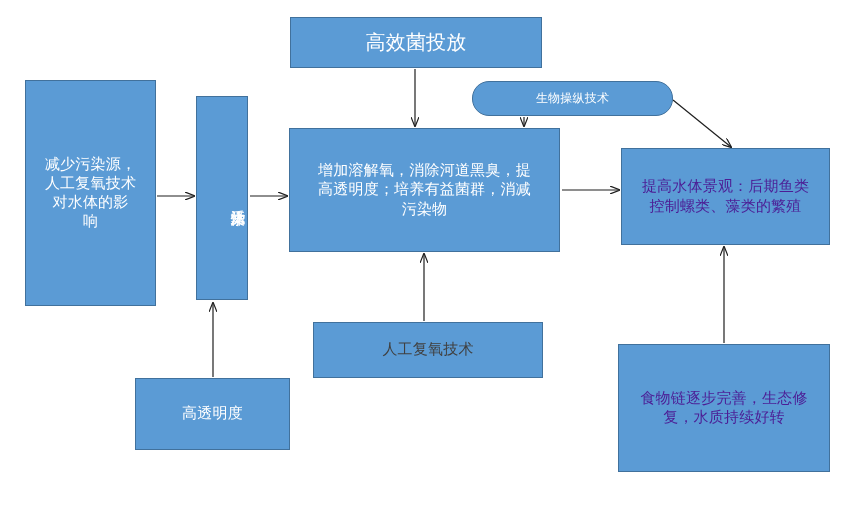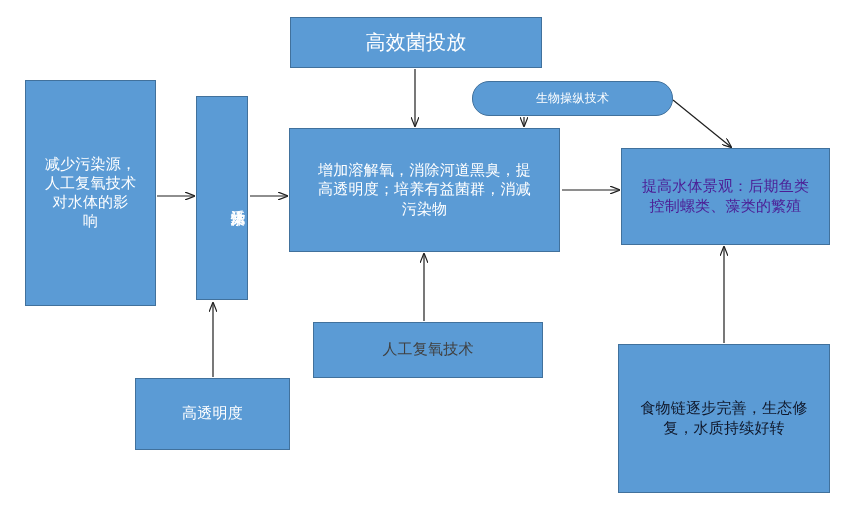--- a/index.html
+++ b/index.html
@@ -100,19 +100,19 @@
       <div class="node" style="left: 621px; top: 148px; width: 209px; height: 97px; font-size: 15px; background: rgb(91, 155, 213); border-color: rgb(65, 113, 156); color: #4c1d95;">
         <span class="label">提高水体景观：后期鱼类
 控制螺类、藻类的繁殖</span>
       </div>
       <div class="node" style="left: 313px; top: 322px; width: 230px; height: 56px; font-size: 15px; background: rgb(91, 155, 213); border-color: rgb(65, 113, 156); color: #404040;">
         <span class="label">人工复氧技术</span>
       </div>
       <div class="node" style="left: 135px; top: 378px; width: 155px; height: 72px; font-size: 15px; background: rgb(91, 155, 213); border-color: rgb(65, 113, 156); color: rgb(255, 255, 255);">
         <span class="label">高透明度</span>
       </div>
-      <div class="node" style="left: 618px; top: 344px; width: 212px; height: 149px; font-size: 15px; background: rgb(91, 155, 213); border-color: rgb(65, 113, 156); color: #0f172a;">
+      <div class="node" style="left: 618px; top: 344px; width: 212px; height: 128px; font-size: 15px; background: rgb(91, 155, 213); border-color: rgb(65, 113, 156); color: #4c1d95;">
         <span class="label">食物链逐步完善，生态修
 复，水质持续好转</span>
       </div>
     </div>
 
 </div>
 
 </body></html>

